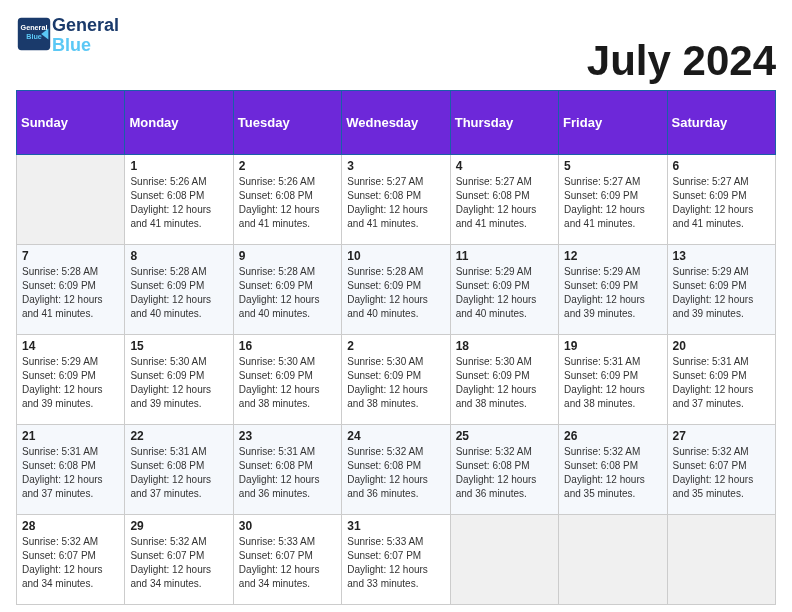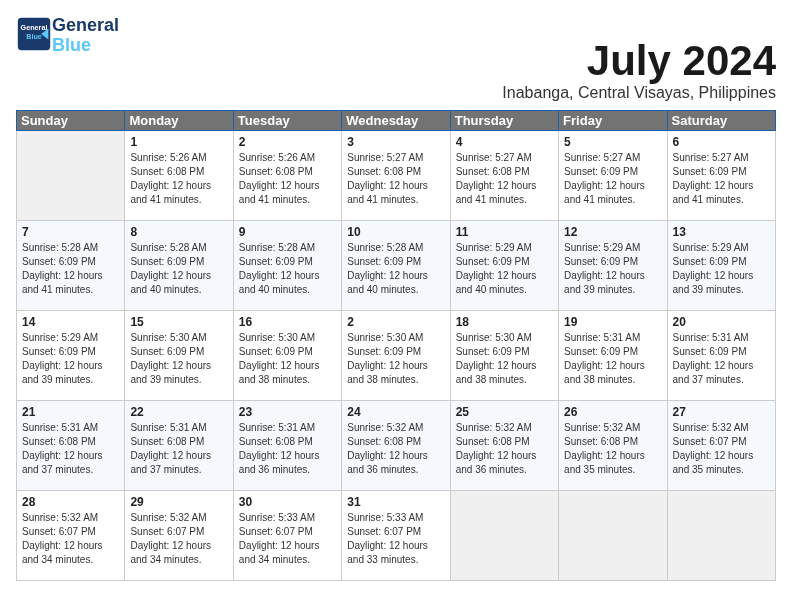--- a/index.html
+++ b/index.html
@@ -43,25 +43,25 @@
       font-size: 16px;
       color: #333;
       margin-top: 2px;
     }
     table {
       width: 100%;
       border-collapse: collapse;
       table-layout: fixed;
     }
     thead th {
-      background-color: #737373;
+      background-color: #6d28d9;
       color: #fff;
       font-size: 13px;
       font-weight: bold;
-      padding: 2px 4px;
+      padding: 24px 4px;
       text-align: left;
       border: 1px solid #1a5fa8;
     }
     td {
       border: 1px solid #ccc;
       vertical-align: top;
       padding: 4px 5px;
       font-size: 10.5px;
       color: #222;
       height: 90px;
@@ -103,21 +103,20 @@
     </svg>
     <div>
       <div class="logo-text">
         <div>General</div>
         <div style="color:#5bc8f5;">Blue</div>
       </div>
     </div>
   </div>
   <div class="title-area">
     <div class="month-title">July 2024</div>
-    <div class="location-title">Inabanga, Central Visayas, Philippines</div>
   </div>
 </div>
 
 <table>
   <thead>
     <tr id="header-row">
         <th>Sunday</th>
         <th>Monday</th>
         <th>Tuesday</th>
         <th>Wednesday</th>

